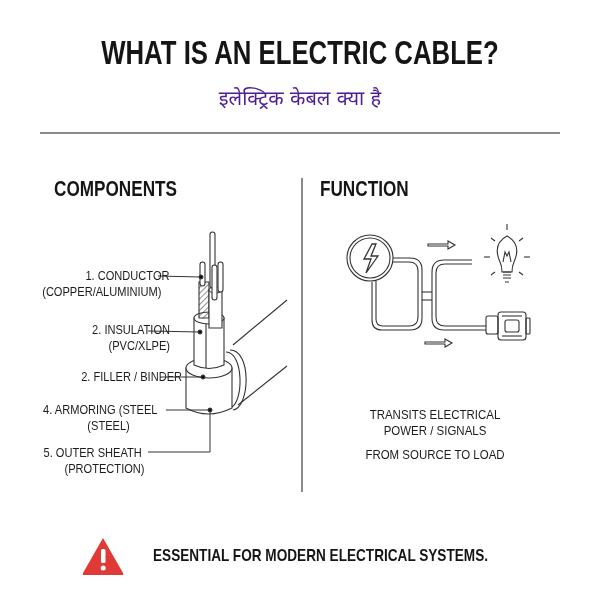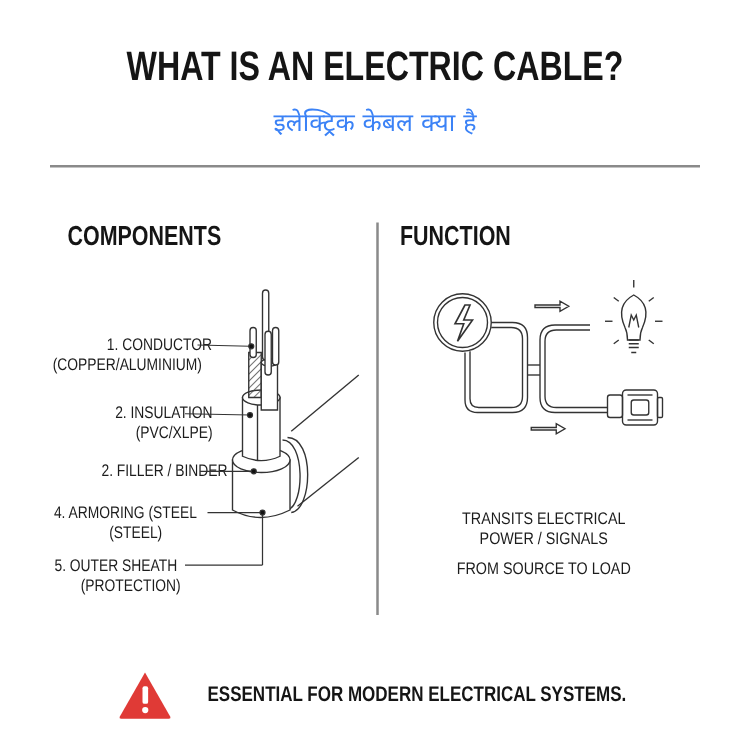--- a/index.html
+++ b/index.html
@@ -1,26 +1,26 @@
 <!DOCTYPE html>
 <html><head>
   <meta charset="utf-8">
   <style>
     html, body { margin: 0; padding: 0; background: #ffffff; }
     body { width: 600px; height: 600px; position: relative; overflow: hidden; font-family: "Liberation Sans", "DejaVu Sans", sans-serif; color: #1a1a1a; }
     .title { position: absolute; top: 34px; left: 0; width: 600px; text-align: center; font-family: "Liberation Sans", sans-serif; font-weight: 700; font-size: 33px; letter-spacing: 0px; transform: scaleX(0.78); transform-origin: center; color: #151515; }
-    .subtitle { position: absolute; top: 84px; left: 0; width: 600px; text-align: center; font-family: "DejaVu Sans", sans-serif; font-size: 20px; color: #3b82f6; }
+    .subtitle { position: absolute; top: 84px; left: 0; width: 600px; text-align: center; font-family: "DejaVu Sans", sans-serif; font-size: 20px; color: #4c1d95; }
     .hrule { position: absolute; top: 132px; left: 40px; width: 520px; height: 2px; background: #8a8a8a; }
     .vrule { position: absolute; top: 178px; left: 301px; width: 1.5px; height: 314px; background: #8a8a8a; }
     .section-head { position: absolute; top: 176px; font-family: "Liberation Sans", sans-serif; font-weight: 700; font-size: 22px; transform: scaleX(0.78); transform-origin: left; color: #151515; }
     .comp-head { left: 54px; }
     .func-head { left: 320px; }
     .label { position: absolute; font-family: "Liberation Sans", sans-serif; font-size: 13.5px; line-height: 15px; color: #1c1c1c; text-align: right; transform: scaleX(0.82); transform-origin: right; white-space: nowrap; }
     .func-text { position: absolute; left: 350px; width: 170px; text-align: center; font-family: "Liberation Sans", sans-serif; font-size: 13.5px; line-height: 16px; color: #1c1c1c; transform: scaleX(0.85); transform-origin: center; }
-    .footer { position: absolute; top: 536px; left: 94px; display: flex; align-items: center; }
+    .footer { position: absolute; top: 536px; left: 81px; display: flex; align-items: center; }
     .footer-text { font-family: "Liberation Sans", sans-serif; font-weight: 700; font-size: 17px; color: #151515; margin-left: 28px; transform: scaleX(0.8); transform-origin: left; white-space: nowrap; }
     svg { position: absolute; overflow: visible; }
   </style>
 </head>
 <body>
 
 <div class="title">WHAT IS AN ELECTRIC CABLE?</div>
 <div class="subtitle">इलेक्ट्रिक केबल क्या है</div>
 <div class="hrule"></div>
 <div class="vrule"></div>

